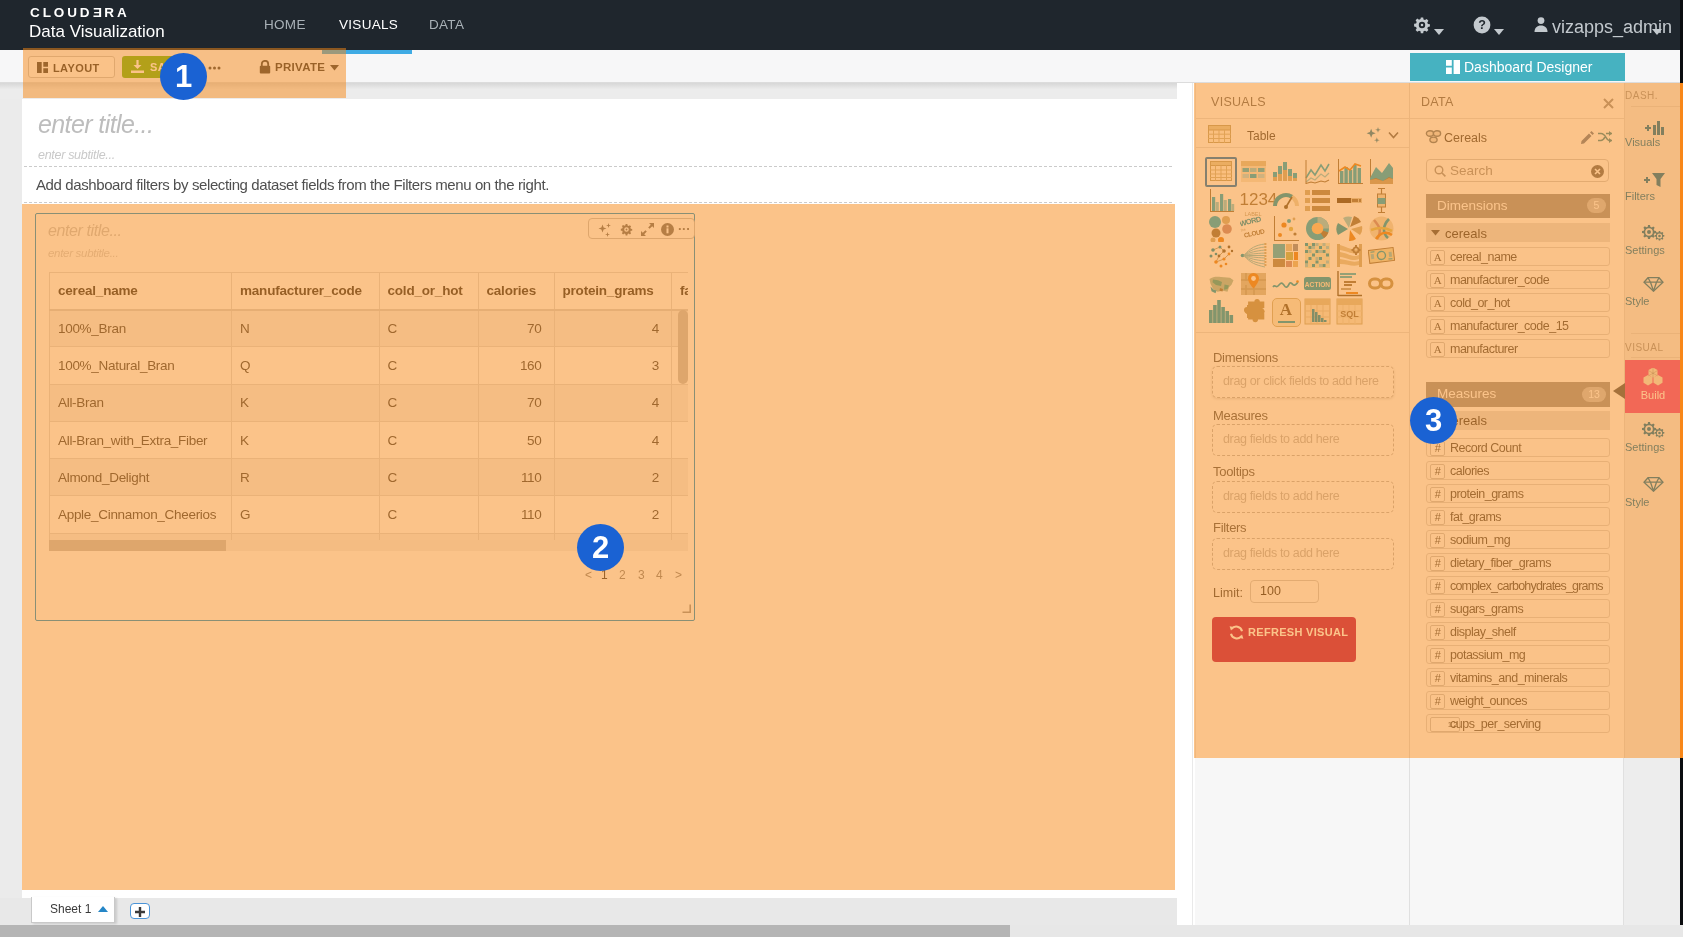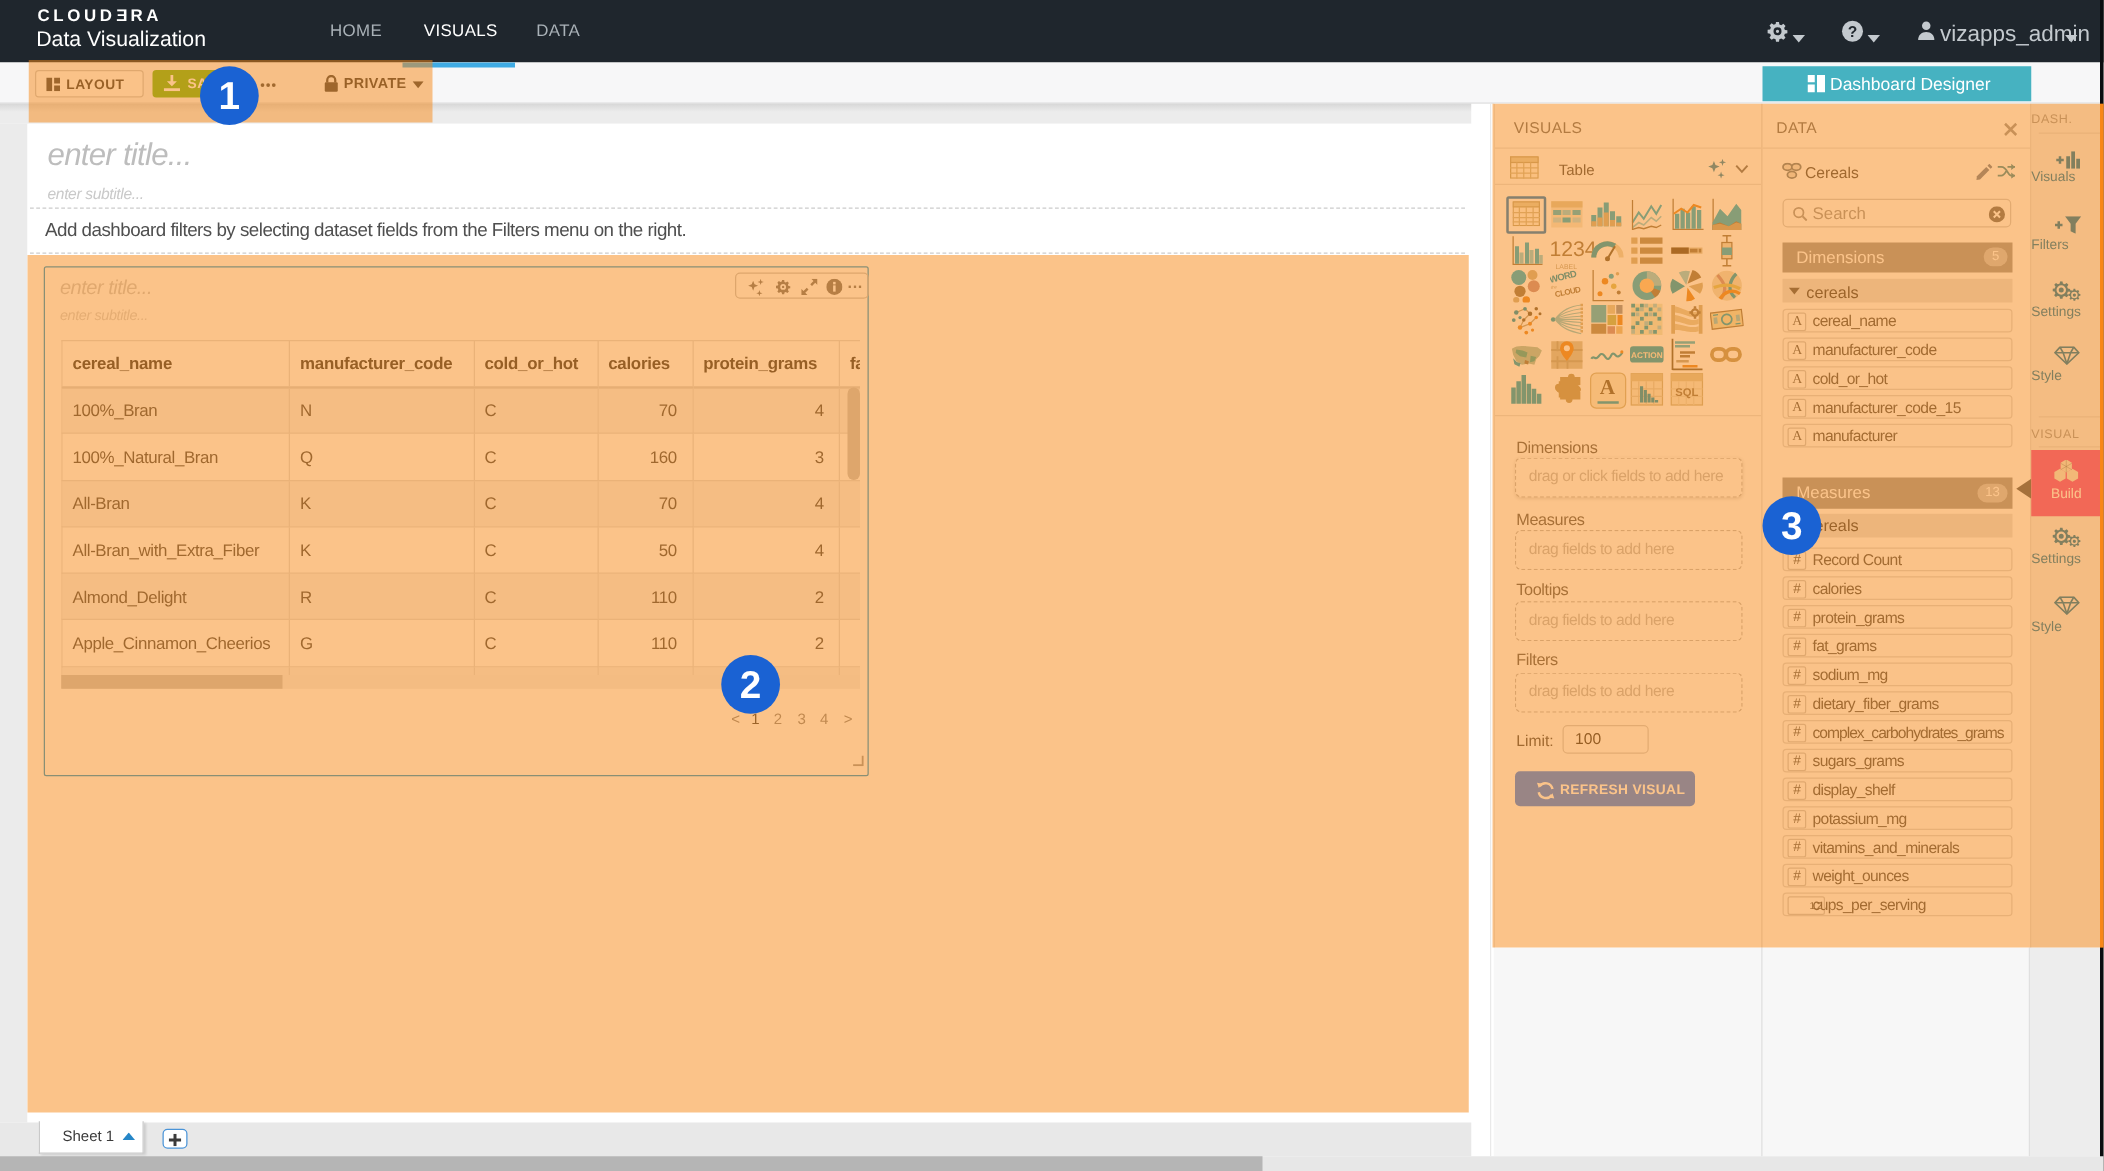--- a/index.html
+++ b/index.html
@@ -588,21 +588,21 @@
     <div class="dashlbl" style="top:267px;">Dimensions</div>
     <div class="dzone" style="top:283px;box-shadow:0 1px 3px rgba(0,0,0,0.15);">drag or click fields to add here</div>
     <div class="dashlbl" style="top:324.5px;">Measures</div>
     <div class="dzone" style="top:340.7px;">drag fields to add here</div>
     <div class="dashlbl" style="top:381.3px;">Tooltips</div>
     <div class="dzone" style="top:398px;">drag fields to add here</div>
     <div class="dashlbl" style="top:436.6px;">Filters</div>
     <div class="dzone" style="top:454.8px;">drag fields to add here</div>
     <div class="ab" style="left:17px;top:503px;font-size:12.5px;color:#4a4a4a;">Limit:</div>
     <div class="ab" style="left:54px;top:497.4px;width:69px;height:23px;background:#fff;border:1px solid #cfcfcf;border-radius:4px;box-sizing:border-box;font-size:12.5px;color:#333;line-height:21px;padding-left:9px;">100</div>
-    <div class="ab" style="left:16px;top:534.3px;width:144px;height:28px;background:#3b82f6;border-radius:4px;">
+    <div class="ab" style="left:16px;top:534.3px;width:144px;height:45px;background:#be185d;border-radius:4px;">
       <svg class="ab" style="left:17px;top:8px;" width="15" height="15" viewBox="0 0 15 15">
           <path fill="none" stroke="#fff" stroke-width="2" d="M13 6.2A5.8 5.8 0 0 0 2.6 4.0"></path>
           <path fill="none" stroke="#fff" stroke-width="2" d="M2 8.8A5.8 5.8 0 0 0 12.4 11"></path>
           <path fill="#fff" d="M0.6 1.2 5 2 2 5.4z"></path>
           <path fill="#fff" d="M14.4 13.8 10 13 13 9.6z"></path>
         </svg>
       <div class="ab" style="left:36px;top:9px;font-size:11px;font-weight:bold;color:#fff;letter-spacing:0.3px;white-space:nowrap;">REFRESH VISUAL</div>
     </div>
   </div>
 

